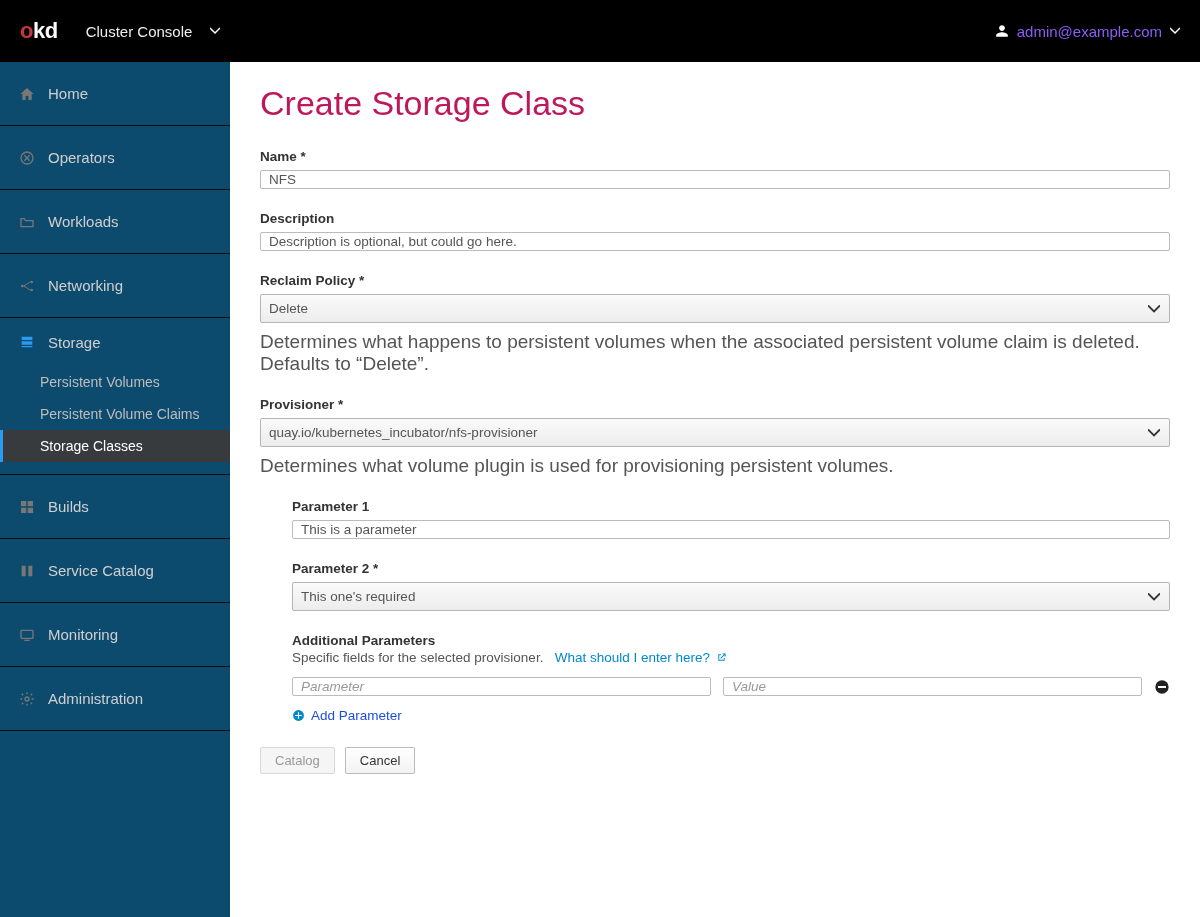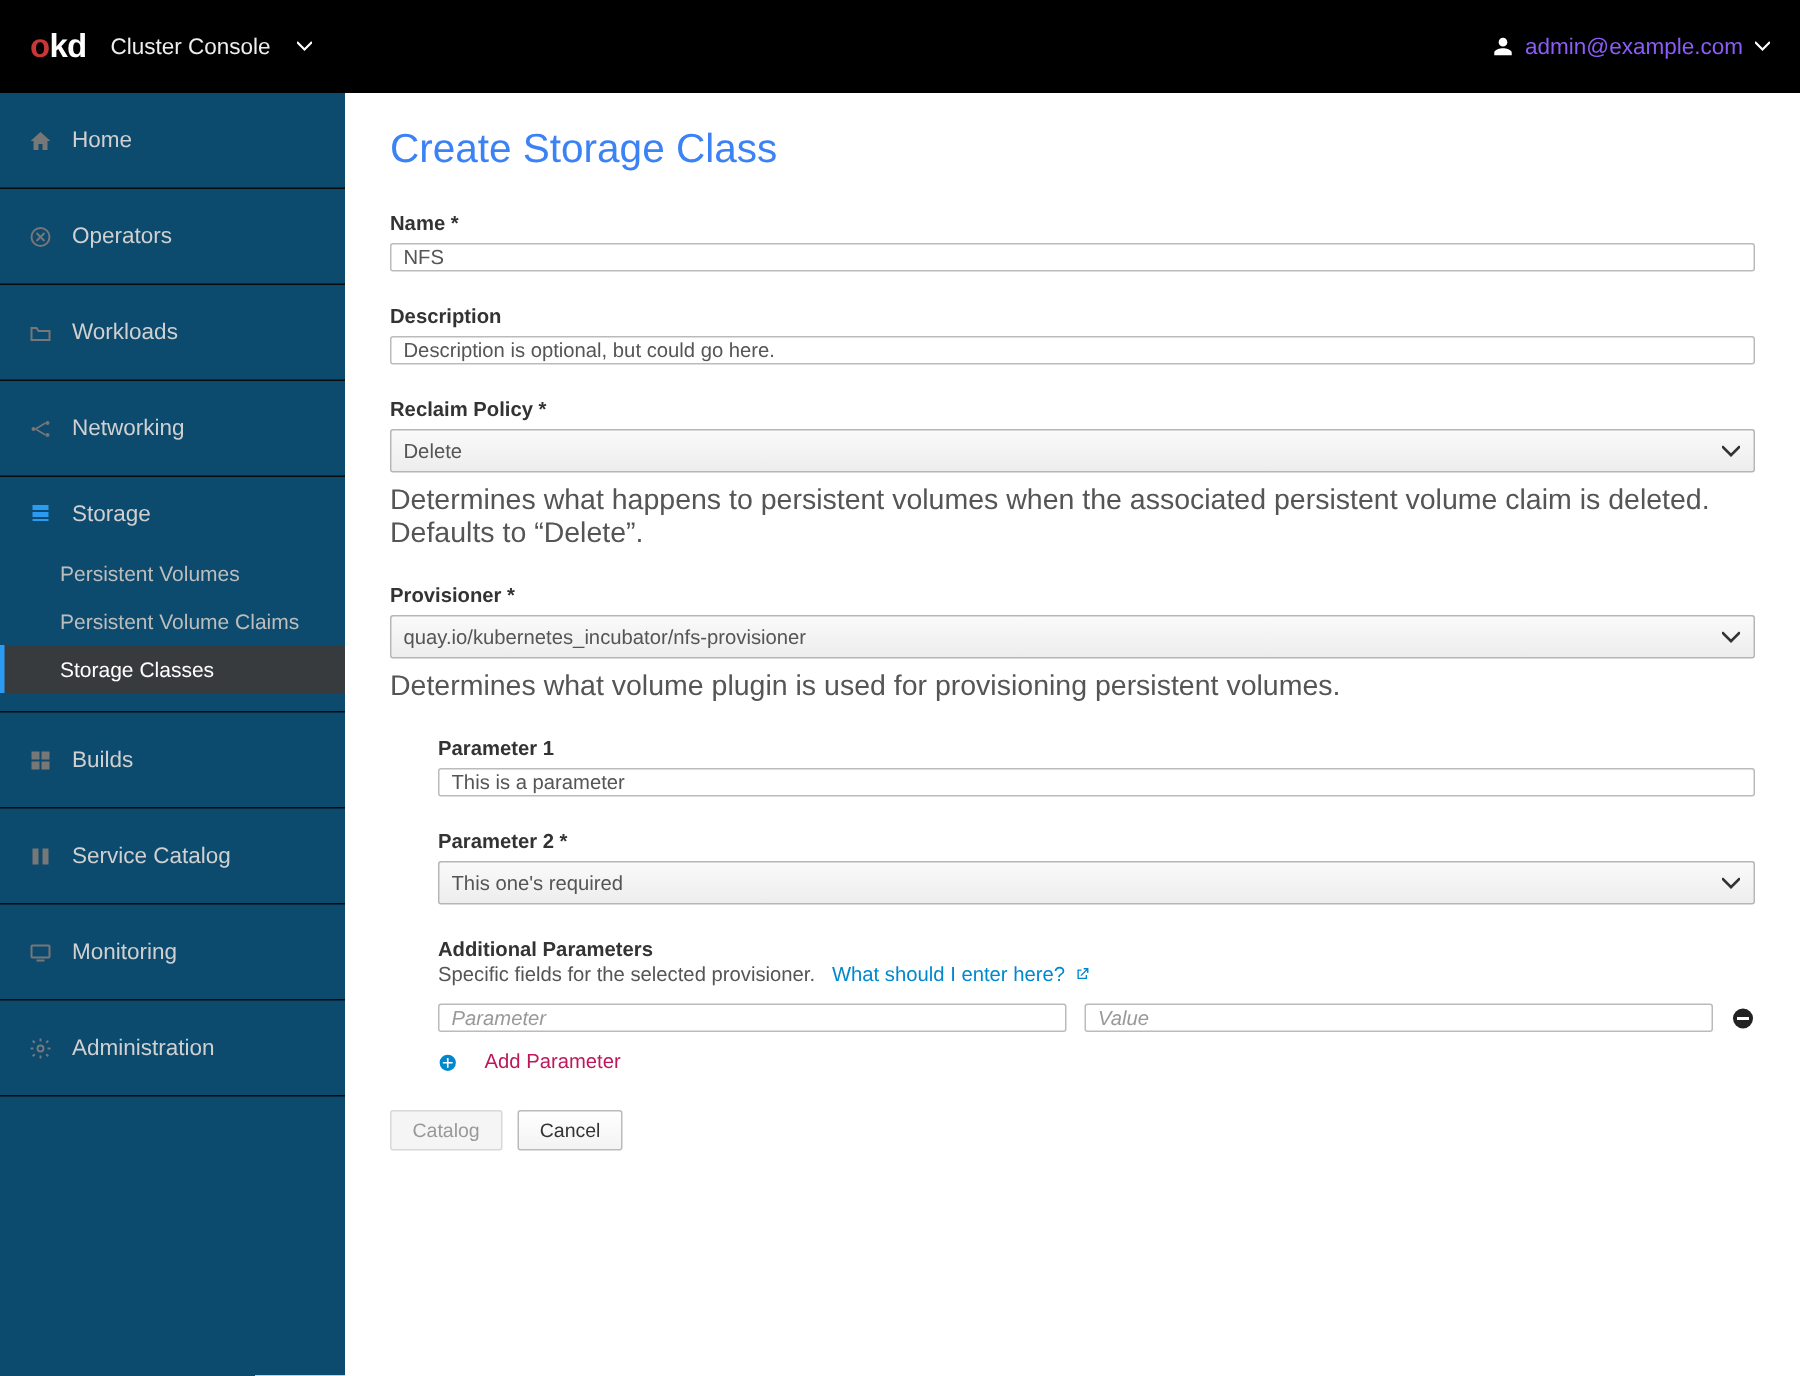--- a/index.html
+++ b/index.html
@@ -1,20 +1,20 @@
 <!DOCTYPE html>
 <html><head>
 <meta charset="utf-8">
 <style>
 * { box-sizing: border-box; margin: 0; padding: 0; }
 body { font-family: -apple-system, BlinkMacSystemFont, "Segoe UI", Helvetica, Arial, sans-serif; font-size: 14px; color: #333; background: #fff; }
 
 
 .topbar { background: #000; color: #fff; height: 62px; display: flex; align-items: center; padding: 0 20px; justify-content: space-between; }
-.topbar-left { display: flex; align-items: center; gap: 16px; }
+.topbar-left { display: flex; align-items: center; gap: 28px; }
 .logo { font-size: 22px; font-weight: 600; letter-spacing: -0.5px; }
 .logo-o { color: #c83737; }
 .logo-kd { color: #fff; }
 .console-switcher { color: #eee; font-size: 15px; display: flex; align-items: center; gap: 18px; cursor: pointer; }
 .user-menu { color: #8b5cf6; font-size: 15px; display: flex; align-items: center; gap: 8px; cursor: pointer; }
 .chev-down { width: 10px; height: 10px; display: inline-block; }
 .chev-down svg { width: 100%; height: 100%; display: block; }
 
 
 .app { display: flex; min-height: calc(100vh - 62px); }
@@ -22,42 +22,42 @@
 .nav-item { display: flex; align-items: center; gap: 12px; padding: 0 18px; height: 64px; border-bottom: 1px solid #0b0b0b; cursor: pointer; font-size: 15px; color: #d0d0d0; }
 .nav-item .icon { width: 18px; height: 18px; color: #888; display: flex; align-items: center; justify-content: center; }
 .nav-item.expanded { border-bottom: none; height: 48px; }
 .nav-item.expanded .icon { color: #2b9af3; }
 .nav-item.expanded .icon svg path { fill: #2b9af3; }
 .nav-sub { padding-bottom: 12px; border-bottom: 1px solid #0b0b0b; }
 .nav-sub-item { padding: 8px 18px 8px 40px; color: #bdbdbd; font-size: 14px; cursor: pointer; }
 .nav-sub-item.active { background: #383b3e; color: #fff; border-left: 3px solid #2b9af3; padding-left: 37px; }
 
 .main { flex: 1; padding: 22px 30px; max-width: 1000px; }
-.page-title { font-size: 27px; font-weight: 400; color: #3b82f6; margin-bottom: 26px; }
+.page-title { font-size: 34px; font-weight: 400; color: #be185d; margin-bottom: 26px; }
 
 .form-group { margin-bottom: 22px; }
 .form-group.indent { margin-left: 32px; }
 .form-label { font-weight: 600; font-size: 13.5px; color: #333; display: block; margin-bottom: 6px; }
 .form-input { width: 100%; height: 19px; padding: 4px 8px; border: 1px solid #bbb; border-radius: 2px; font-size: 13.5px; color: #555; background: #fff; }
 .form-input::placeholder { color: #999; font-style: italic; }
 .form-select { width: 100%; height: 29px; padding: 4px 8px 4px 8px; border: 1px solid #b5b5b5; border-radius: 2px; font-size: 13.5px; color: #555; appearance: none; background: linear-gradient(#fafafa, #ededed); position: relative; }
 .select-wrap { position: relative; }
 .select-caret { position: absolute; right: 10px; top: 50%; transform: translateY(-50%); pointer-events: none; color: #333; }
 .help-text { color: #555; font-size: 19px; margin-top: 8px; }
 
 .sub-label { font-weight: 600; font-size: 13.5px; color: #333; }
 .sub-desc { color: #555; font-size: 13.5px; margin-top: 2px; }
 .help-link { color: #0088ce; text-decoration: none; }
 .ext-icon { display: inline-block; width: 11px; height: 11px; margin-left: 2px; vertical-align: -1px; }
 
 .kv-row { display: flex; gap: 12px; align-items: center; margin-top: 12px; }
 .kv-row .form-input { flex: 1; }
 .remove-btn { width: 16px; height: 16px; cursor: pointer; color: #333; }
 
-.add-param { color: #be185d; font-size: 13.5px; display: inline-flex; align-items: flex-end; gap: 18px; margin-top: 12px; cursor: pointer; }
+.add-param { color: #1d4ed8; font-size: 13.5px; display: inline-flex; align-items: center; gap: 6px; margin-top: 12px; cursor: pointer; }
 .add-param .plus-circ { width: 13px; height: 13px; }
 
 .btn-row { display: flex; gap: 10px; margin-top: 8px; }
 .btn { padding: 5px 14px; border: 1px solid #bbb; border-radius: 2px; font-size: 13px; cursor: pointer; background: linear-gradient(#fff,#f3f3f3); }
 .btn-primary { color: #999; border-color: #d8d8d8; background: #f5f5f5; cursor: default; }
 .btn-secondary { color: #333; }
 
 svg { display: block; }
 </style>
 </head>

